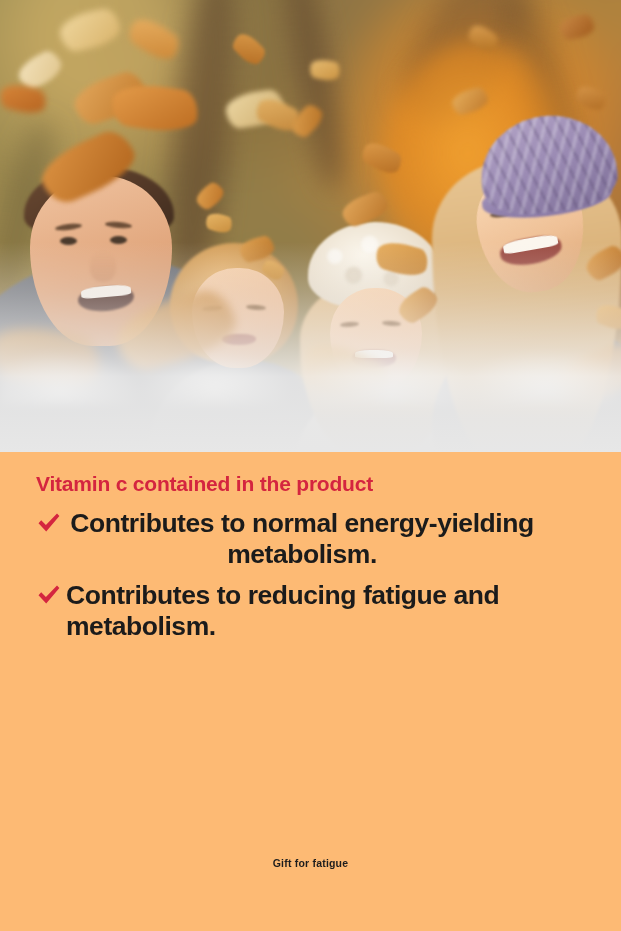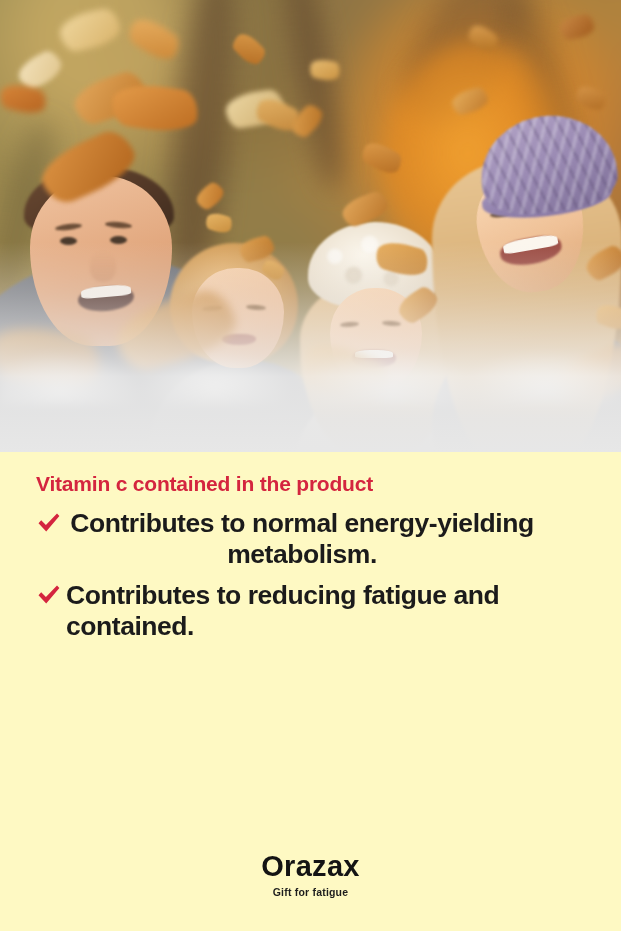--- a/index.html
+++ b/index.html
@@ -350,21 +350,21 @@
       radial-gradient(ellipse 120px 56px at 545px 86%, rgba(250,248,245,0.85), rgba(250,248,245,0) 70%);
     filter: blur(5px);
   }
 
   
   .content {
     position: absolute;
     top: 452px; left: 0;
     width: 621px;
     height: 479px;
-    background: #fef9c3;
+    background: #fdba74;
   }
 
   .headline {
     position: absolute;
     left: 36px;
     top: 20px;
     font-size: 21px;
     font-weight: bold;
     color: #d4253f;
     letter-spacing: -0.2px;
@@ -566,25 +566,24 @@
         </span>
         <p class="claim-text centered">Contributes to normal energy-yielding metabolism.</p>
       </div>
 
       <div class="claim c3">
         <span class="check-icon">
           <svg viewBox="0 0 26 26" aria-hidden="true">
             <path d="M2.5 12.2 L5.2 9.2 L9.9 14.0 L21.0 2.6 L23.4 5.0 L10.2 20.4 Z" fill="currentColor"></path>
           </svg>
         </span>
-        <p class="claim-text">Contributes to reducing fatigue and contained.</p>
+        <p class="claim-text">Contributes to reducing fatigue and metabolism.</p>
       </div>
 
     </div>
 
 
     <div class="brand">
-      <span class="brand-name">Orazax</span>
       <span class="brand-tagline">Gift for fatigue</span>
     </div>
 
   </div>
 </div>
 
 </body></html>

